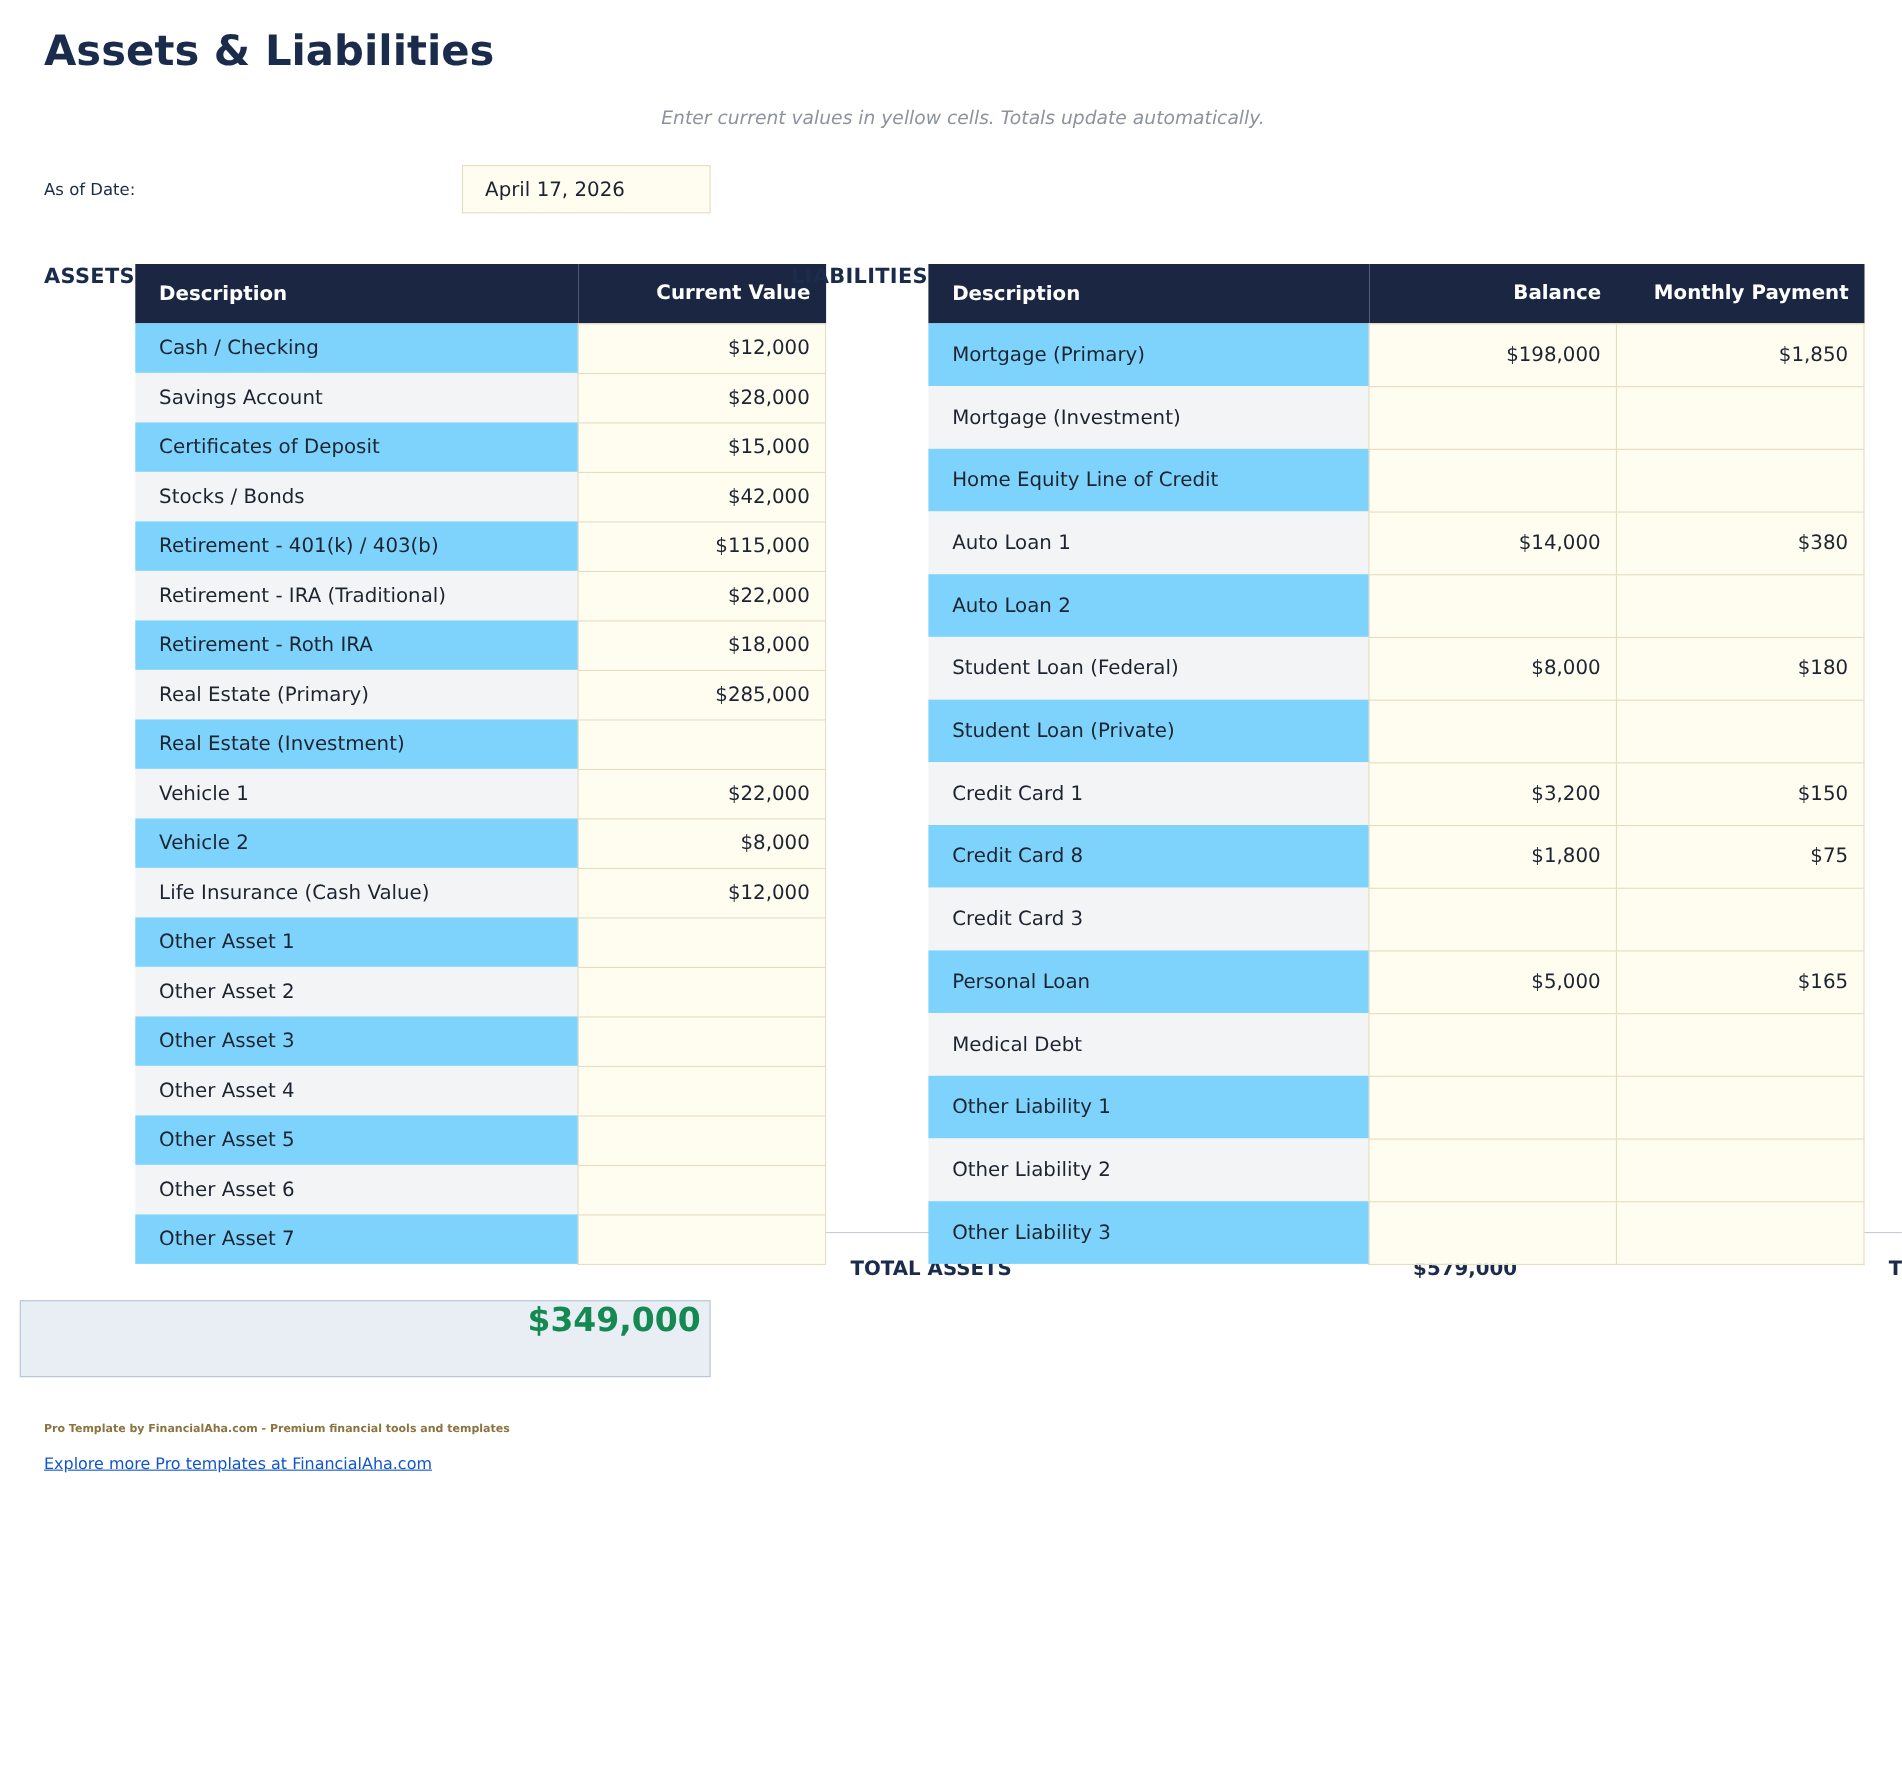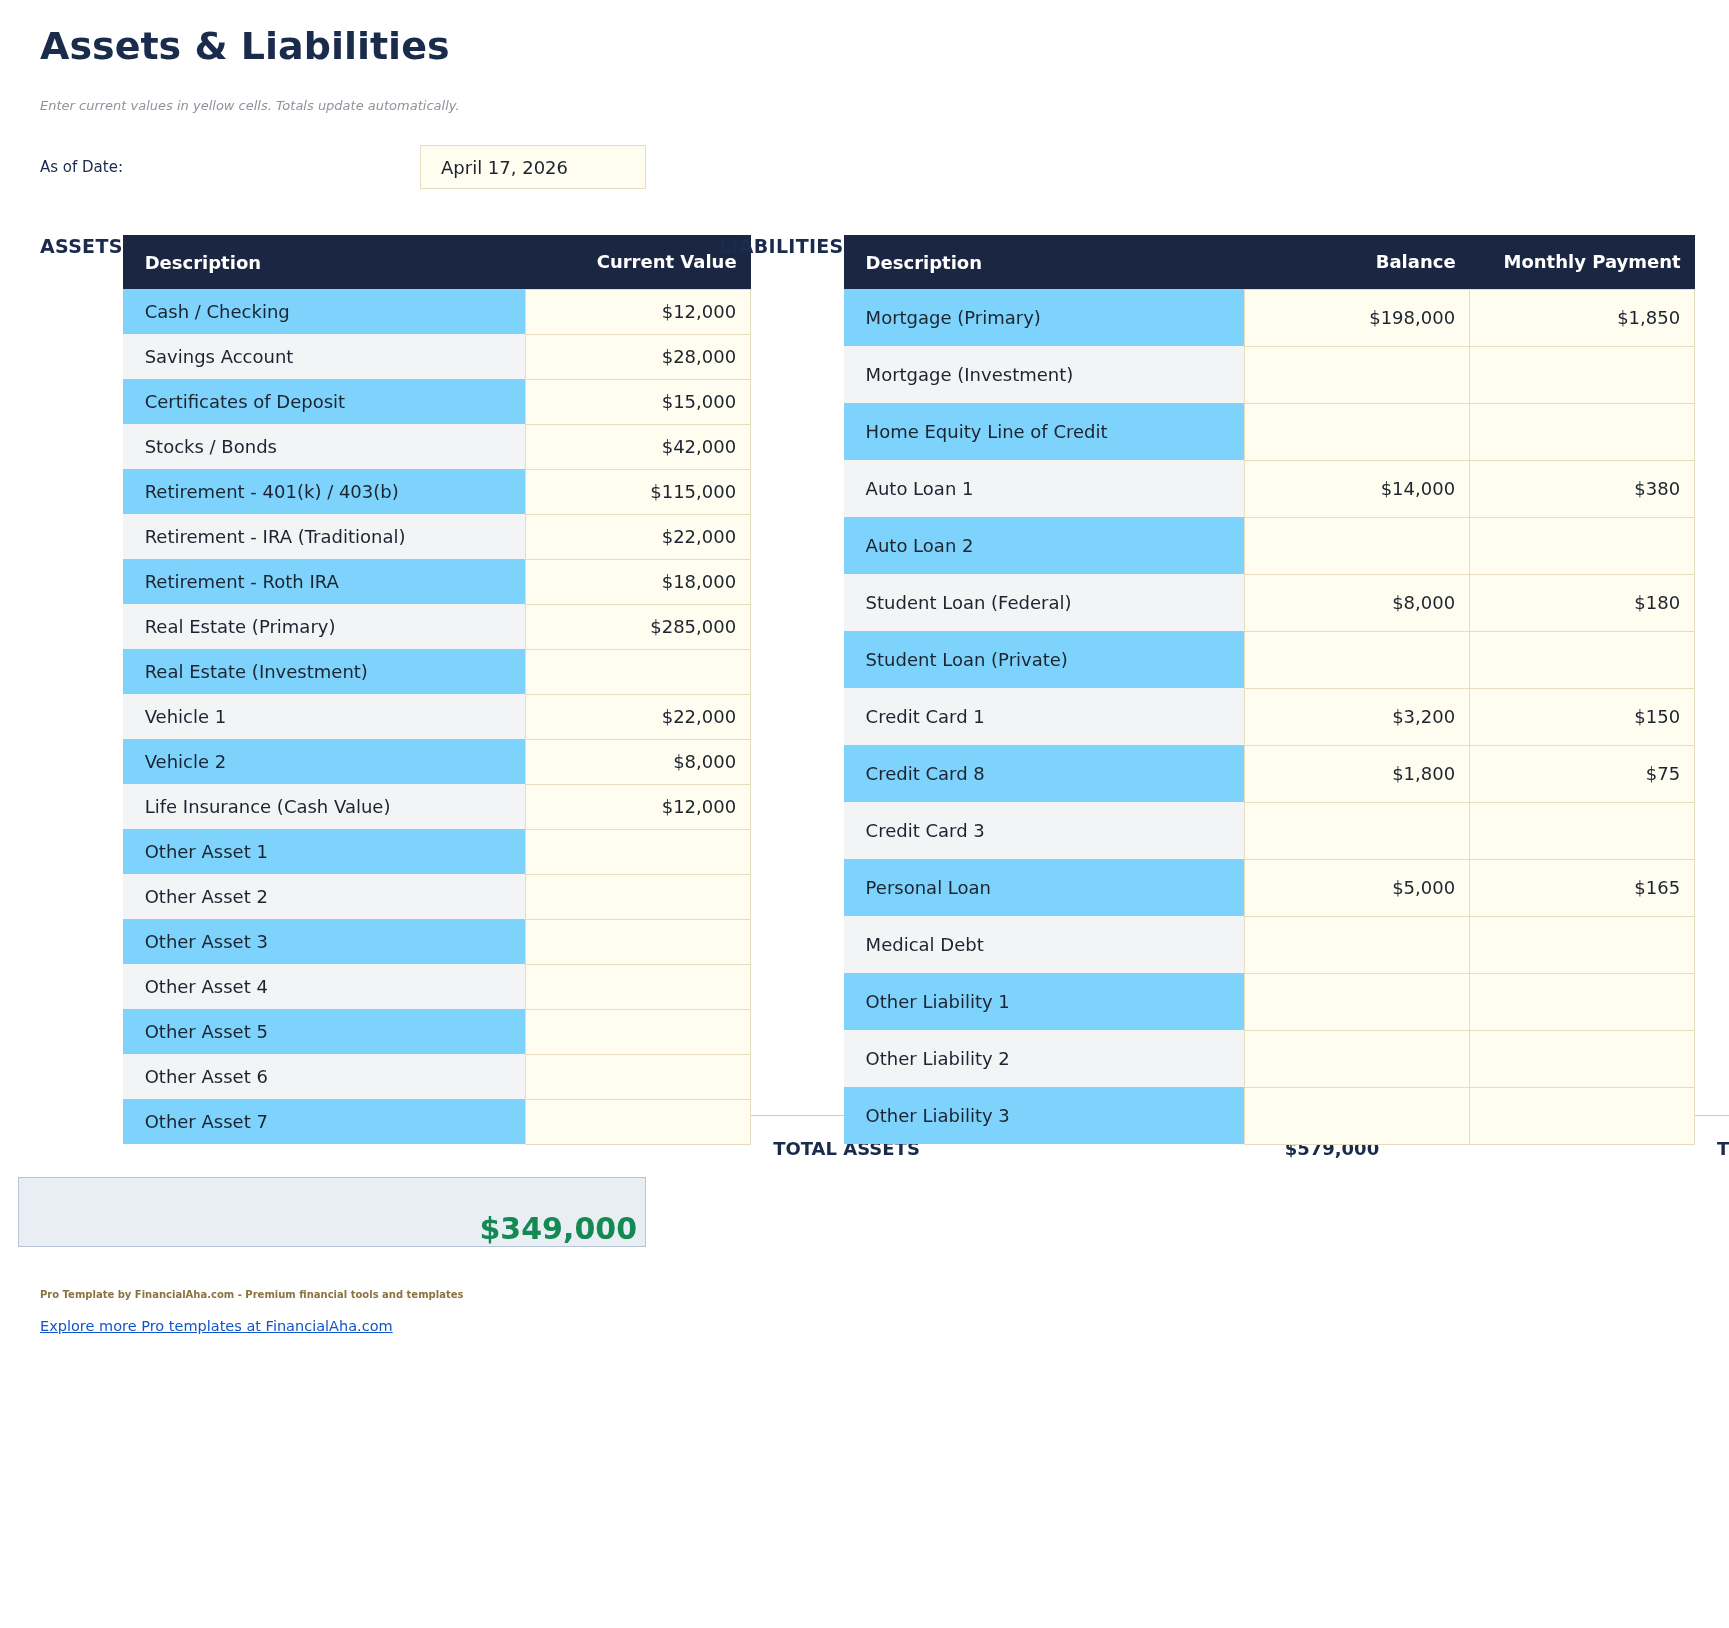--- a/index.html
+++ b/index.html
@@ -17,21 +17,22 @@
   .page-title {
     font-size: 38px;
     font-weight: bold;
     color: var(--navy, #1a2b4c);
     margin: 8px 0 0 22px;
   }
   .page-subtitle {
     margin: 30px 0 0 22px;
     font-style: italic;
     color: var(--subtitle_gray, #8d939c);
-    font-size: 13px;
+    font-size: 17px;
+    text-align: center;
   }
   .asof-row {
     display: flex;
     align-items: center;
     margin: 32px 0 0 22px;
   }
   .asof-label {
     width: 380px;
     font-weight: normal;
     color: var(--navy, #1a2b4c);
@@ -107,21 +108,21 @@
   .totals .t-value { text-align: right; }
 
   
   .net-worth-box {
     margin-top: 18px;
     width: 628px;
     height: 70px;
     background: var(--net_bg, #e9eef4);
     border: 1px solid var(--net_border, #b5c5d6);
     display: flex;
-    align-items: flex-end;
+    align-items: flex-start;
     justify-content: flex-end;
     padding-right: 8px;
   }
   .net-worth-value {
     color: var(--green, #148a52);
     font-size: 30px;
     font-weight: bold;
   }
 
   

